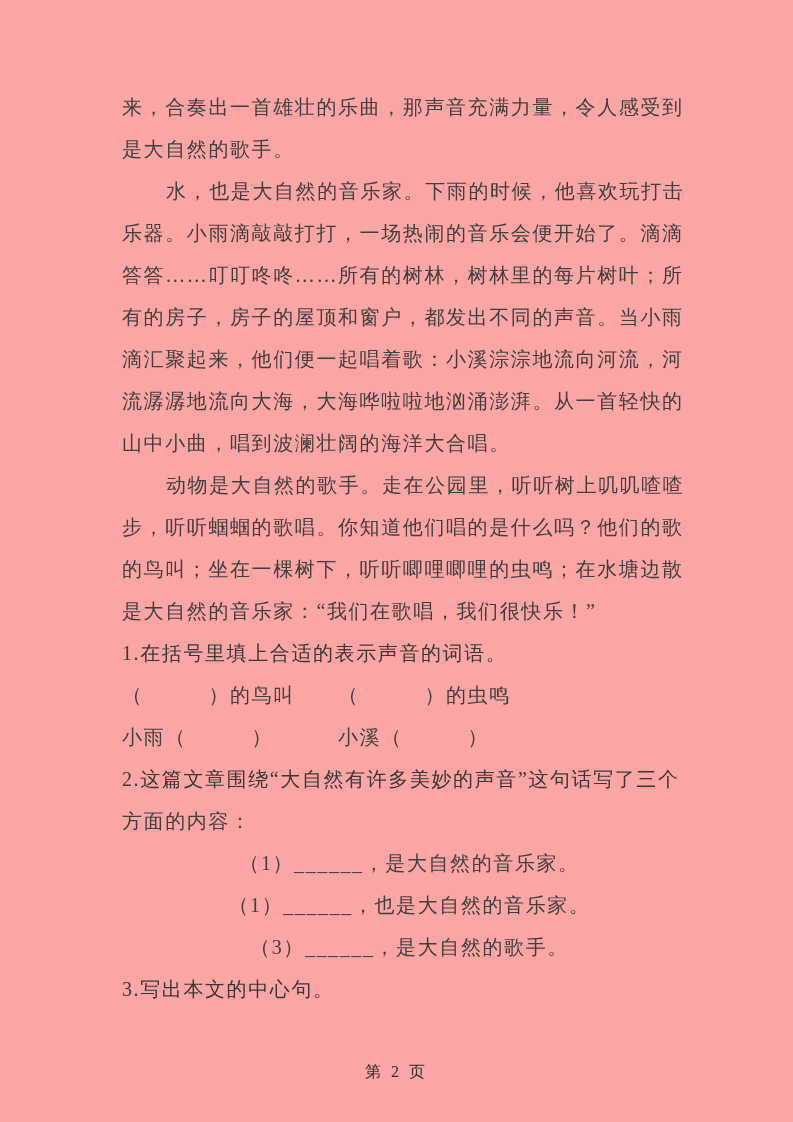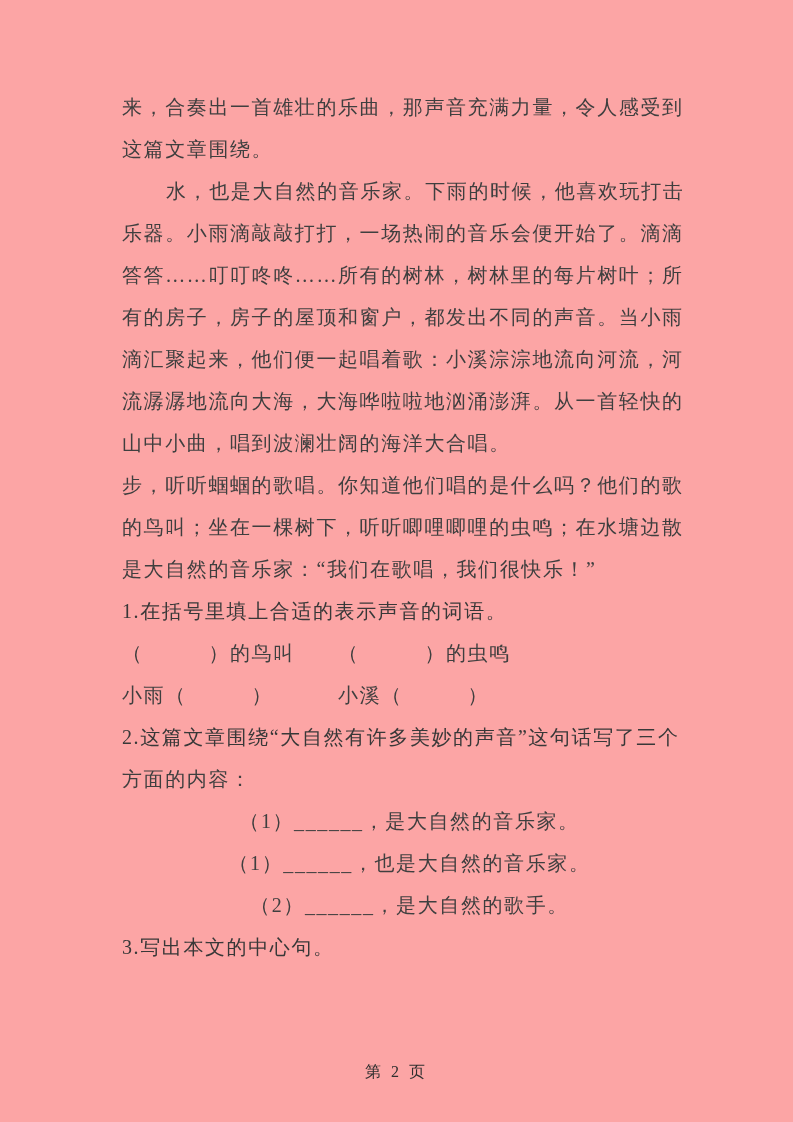--- a/index.html
+++ b/index.html
@@ -41,35 +41,36 @@
     color: #2f2f2f;
   }
 </style>
 </head>
 <body>
 
 <div class="page">
   <div class="content">
 
   <div class="line body">来，合奏出一首雄壮的乐曲，那声音充满力量，令人感受到</div>
-      <div class="line body">这篇文章围绕。</div>
+      <div class="line body">是大自然的歌手。</div>
       <div class="line indent">水，也是大自然的音乐家。下雨的时候，他喜欢玩打击</div>
       <div class="line body">乐器。小雨滴敲敲打打，一场热闹的音乐会便开始了。滴滴</div>
       <div class="line body">答答……叮叮咚咚……所有的树林，树林里的每片树叶；所</div>
       <div class="line body">有的房子，房子的屋顶和窗户，都发出不同的声音。当小雨</div>
       <div class="line body">滴汇聚起来，他们便一起唱着歌：小溪淙淙地流向河流，河</div>
       <div class="line body">流潺潺地流向大海，大海哗啦啦地汹涌澎湃。从一首轻快的</div>
       <div class="line body">山中小曲，唱到波澜壮阔的海洋大合唱。</div>
+      <div class="line indent">动物是大自然的歌手。走在公园里，听听树上叽叽喳喳</div>
       <div class="line body">步，听听蝈蝈的歌唱。你知道他们唱的是什么吗？他们的歌</div>
       <div class="line body">的鸟叫；坐在一棵树下，听听唧哩唧哩的虫鸣；在水塘边散</div>
       <div class="line body">是大自然的音乐家：“我们在歌唱，我们很快乐！”</div>
       <div class="line question">1.在括号里填上合适的表示声音的词语。</div>
       <div class="line fill">（　　　）的鸟叫　　（　　　）的虫鸣</div>
       <div class="line fill">小雨（　　　）　　　小溪（　　　）</div>
       <div class="line question">2.这篇文章围绕“大自然有许多美妙的声音”这句话写了三个</div>
       <div class="line body">方面的内容：</div>
       <div class="line blank">（1）______，是大自然的音乐家。</div>
       <div class="line blank">（1）______，也是大自然的音乐家。</div>
-      <div class="line blank">（2）______，是大自然的歌手。</div>
+      <div class="line blank">（3）______，是大自然的歌手。</div>
       <div class="line question">3.写出本文的中心句。</div>
     </div>
   <div class="footer">第 2 页</div>
 </div>
 
 </body></html>

